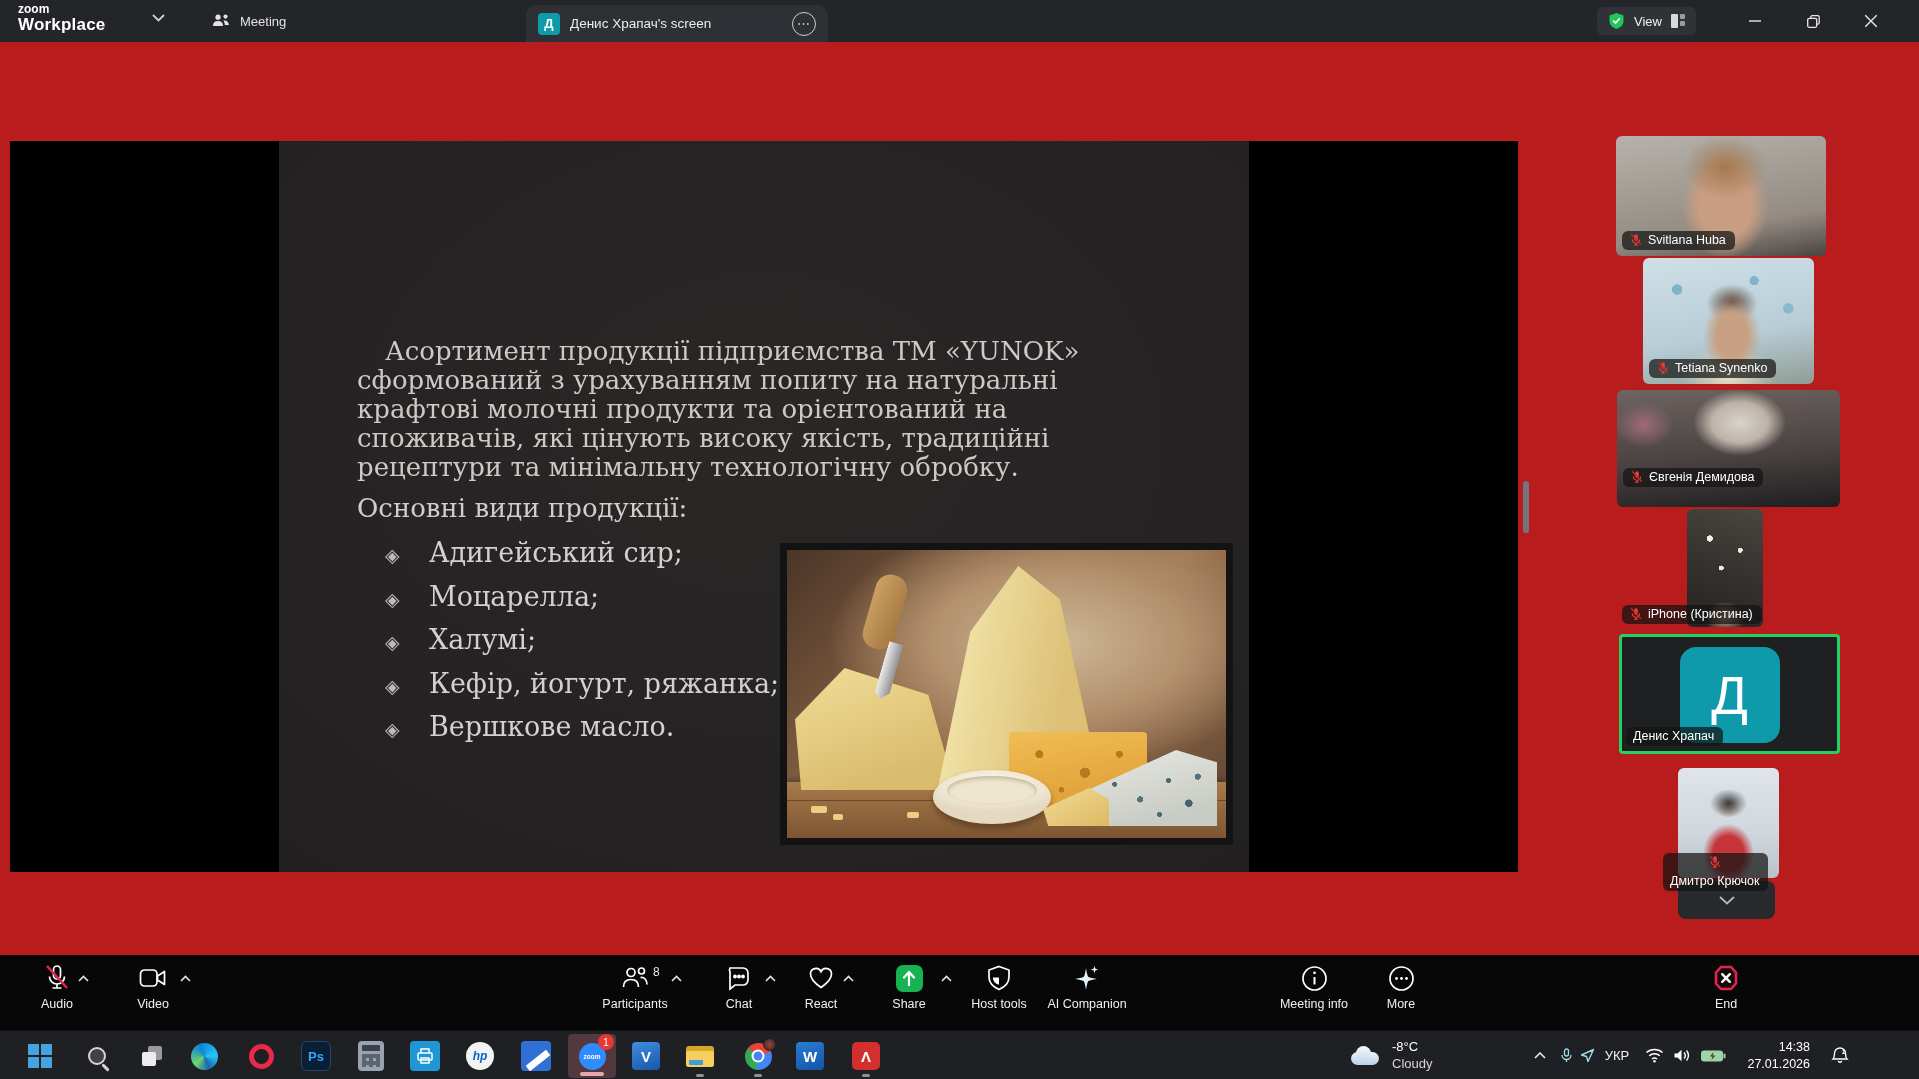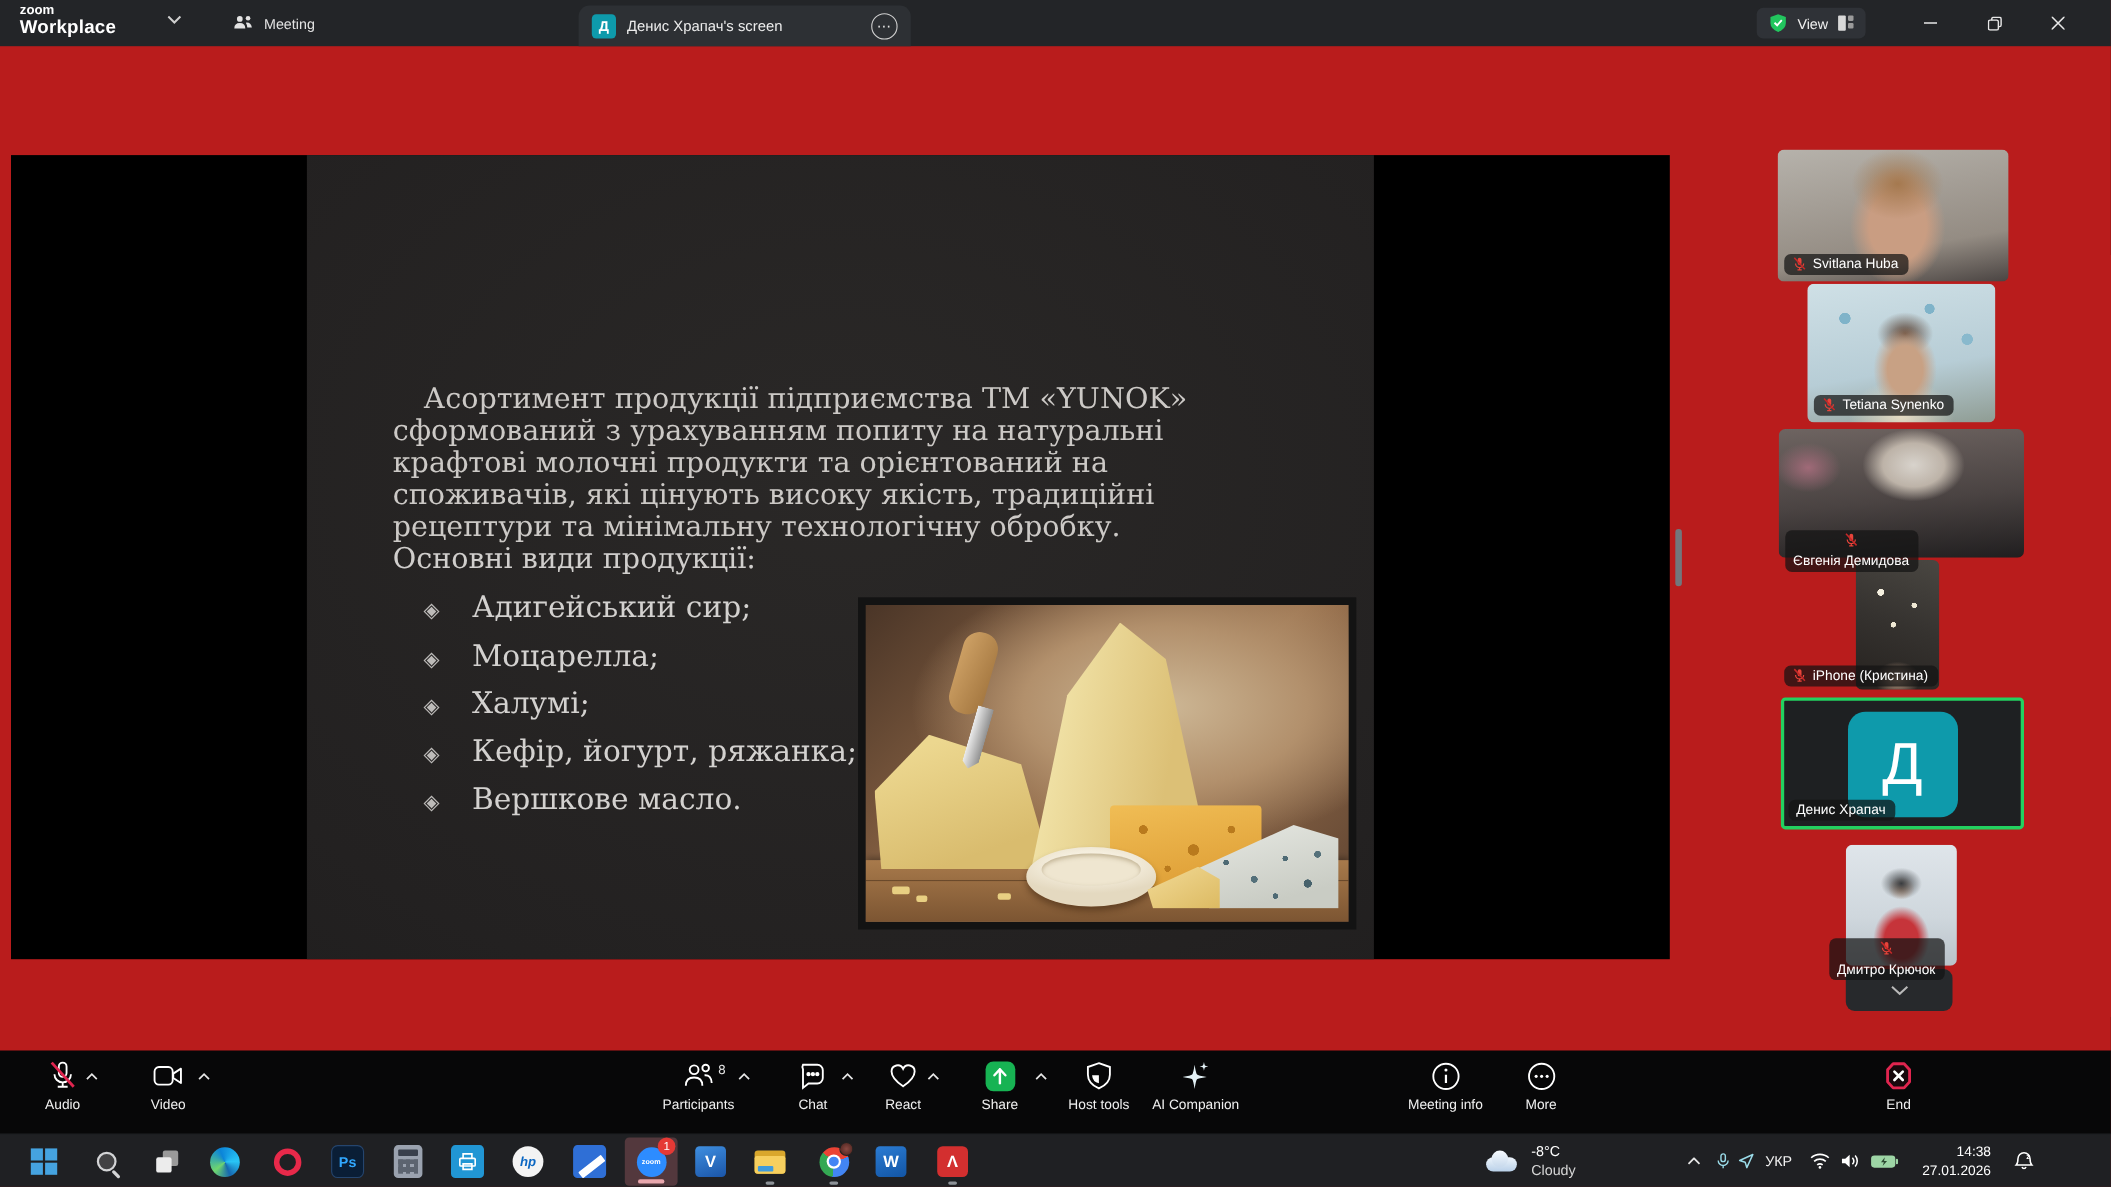--- a/index.html
+++ b/index.html
@@ -29,21 +29,21 @@
   .vgrid .bar { width:7px; height:14px; background:#d9d9d9; border-radius:1px; }
   .vgrid .sq { display:flex; flex-direction:column; gap:2px; }
   .vgrid .sq i { width:5px; height:5px; background:#9b9b9b; border-radius:1px; display:block; }
   .winbtn { position:absolute; top:0; width:46px; height:42px; display:flex; align-items:center; justify-content:center; color:#e8e8e8; }
   
   .shared { position:absolute; left:10px; top:141px; width:1508px; height:731px; background:#000; }
   .slide { position:absolute; left:269px; top:0; width:970px; height:731px;
            background:radial-gradient(120% 120% at 50% 40%, #2a2827 0%, #232121 55%, #1b1a1a 100%);
            font-family:"DejaVu Serif", serif; color:#d0cecc; }
   .s-title { position:absolute; top:82px; left:0; width:100%; text-align:center; font-size:40px; color:#d8d6d4; letter-spacing:.5px; }
-  .s-par { position:absolute; left:78px; top:208px; width:820px; font-size:26px; line-height:29px; text-indent:28px; color:#ccc9c6; }
+  .s-par { position:absolute; left:78px; top:196px; width:820px; font-size:26px; line-height:29px; text-indent:28px; color:#ccc9c6; }
   .s-head { position:absolute; left:78px; top:352px; font-size:26px; color:#d0cecc; }
   .s-list { position:absolute; left:106px; top:396px; list-style:none; }
   .s-list li { display:flex; align-items:baseline; height:43.5px; font-size:27px; color:#d3d1cf; }
   .s-list .glyph { width:44px; font-size:19px; color:#bdbbb9; }
   
   .photo-frame { position:absolute; left:501px; top:402px; width:453px; height:302px; background:#131313; padding:7px; }
   .photo { position:relative; width:100%; height:100%; overflow:hidden;
            background:
             radial-gradient(70% 60% at 62% 32%, #cdb795 0%, #b2906c 42%, rgba(110,77,54,0) 75%),
             linear-gradient(135deg, #4a3527 0%, #7a583d 30%, #9c7450 55%, #5d4230 100%); }
@@ -312,21 +312,21 @@
           <line x1="2.5" y1="1.5" x2="13.5" y2="13.5" stroke="#c62828" stroke-width="1.6"></line>
         </svg>
       </span>
     <span>Tetiana Synenko</span>
   </div>
 
   <div class="tile" style="left:1617px; top:390px; width:223px; height:117px;
        background:radial-gradient(62px 44px at 55% 28%, #d8d3cc 0%, #bdb3a8 45%, rgba(189,179,168,0) 75%),
                   radial-gradient(40px 30px at 12% 30%, #a06a78 0%, rgba(160,106,120,0) 75%),
                   linear-gradient(175deg, #6e6461 0%, #4a4342 55%, #201e1f 100%);"></div>
-  <div class="plabel" style="left:1623px; top:482px;flex-direction:column;">
+  <div class="plabel" style="left:1623px; top:468px;">
     <span>
         <svg width="14" height="14" viewBox="0 0 16 16">
           <rect x="6" y="1.5" width="4" height="7.5" rx="2" fill="#e8443a"></rect>
           <path d="M3.8 7.5 a4.2 4.2 0 0 0 8.4 0 M8 11.7 V14 M5.8 14 h4.4" stroke="#e8443a" stroke-width="1.3" fill="none"></path>
           <line x1="2.5" y1="1.5" x2="13.5" y2="13.5" stroke="#c62828" stroke-width="1.6"></line>
         </svg>
       </span>
     <span>Євгенія Демидова</span>
   </div>
 

